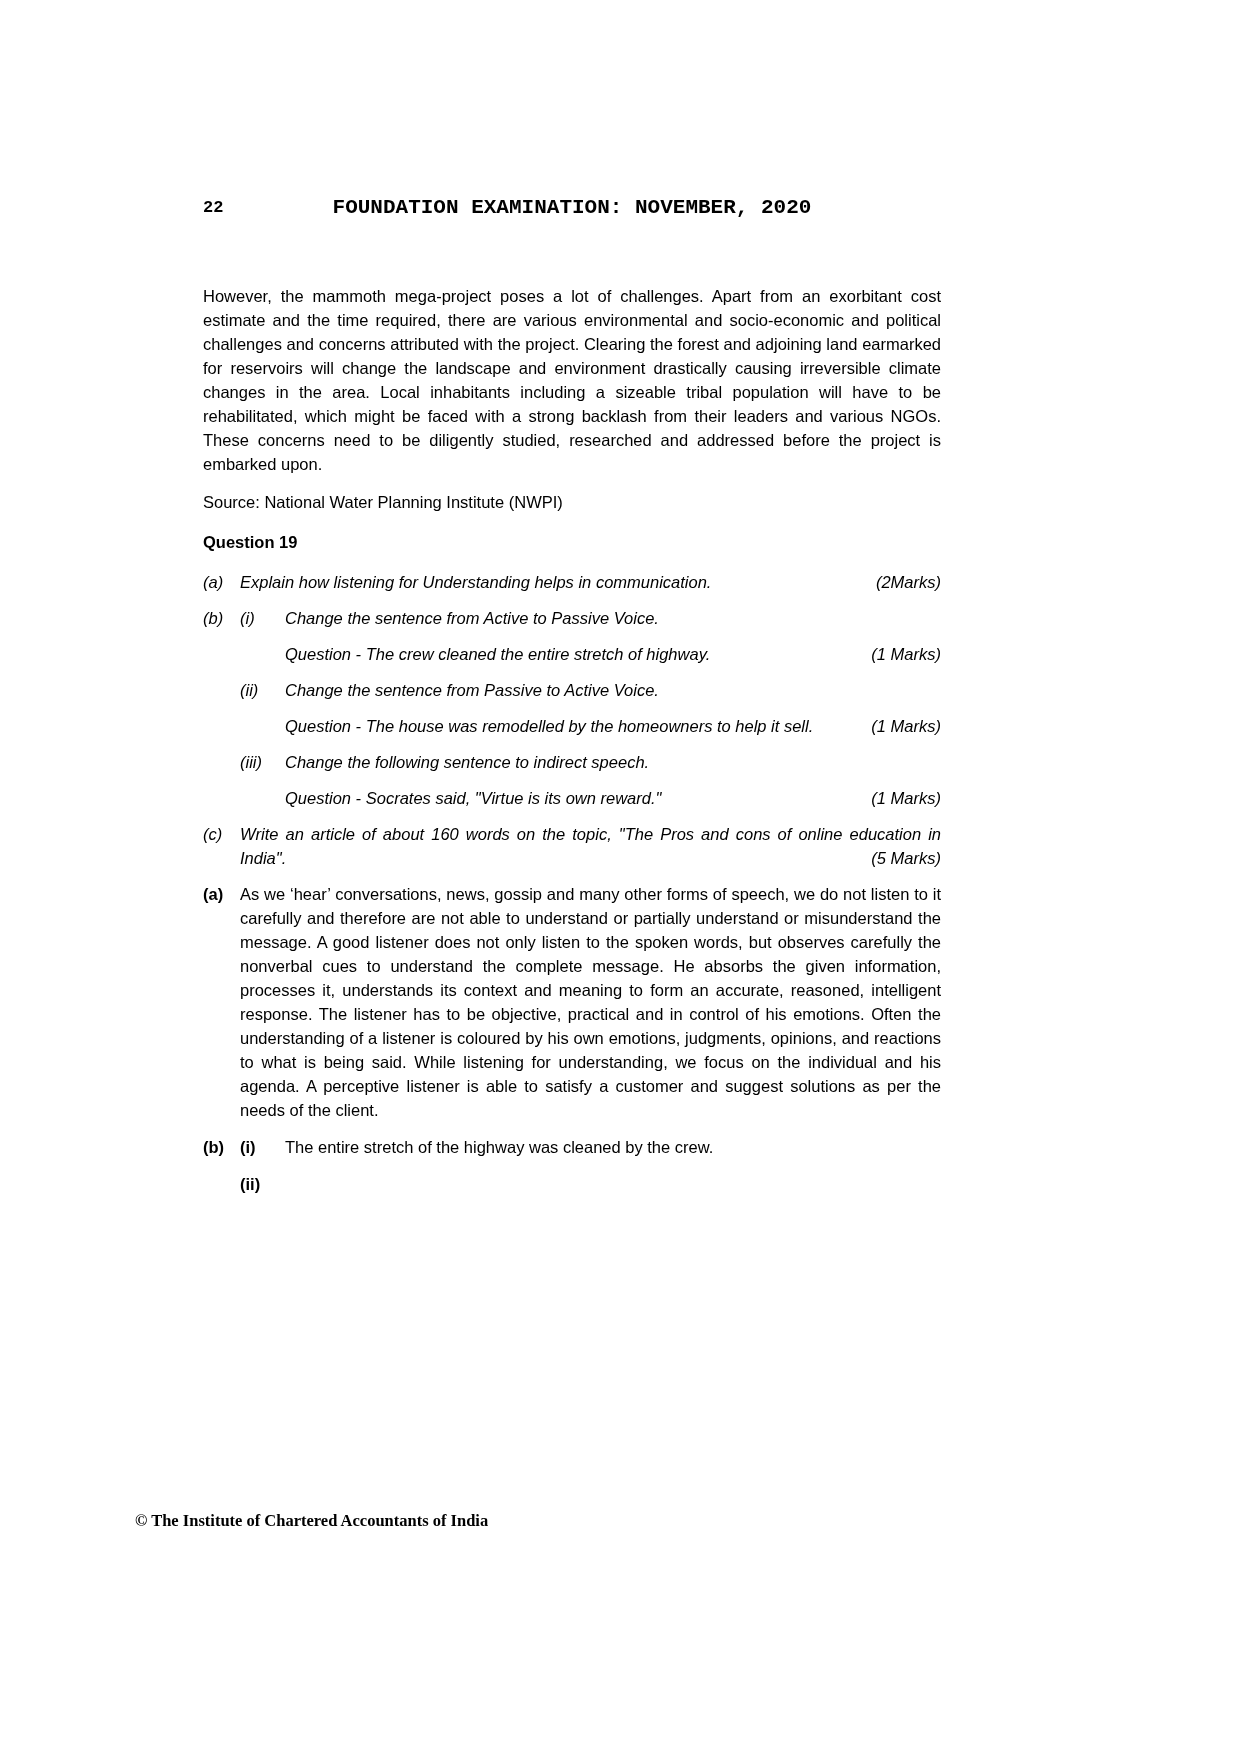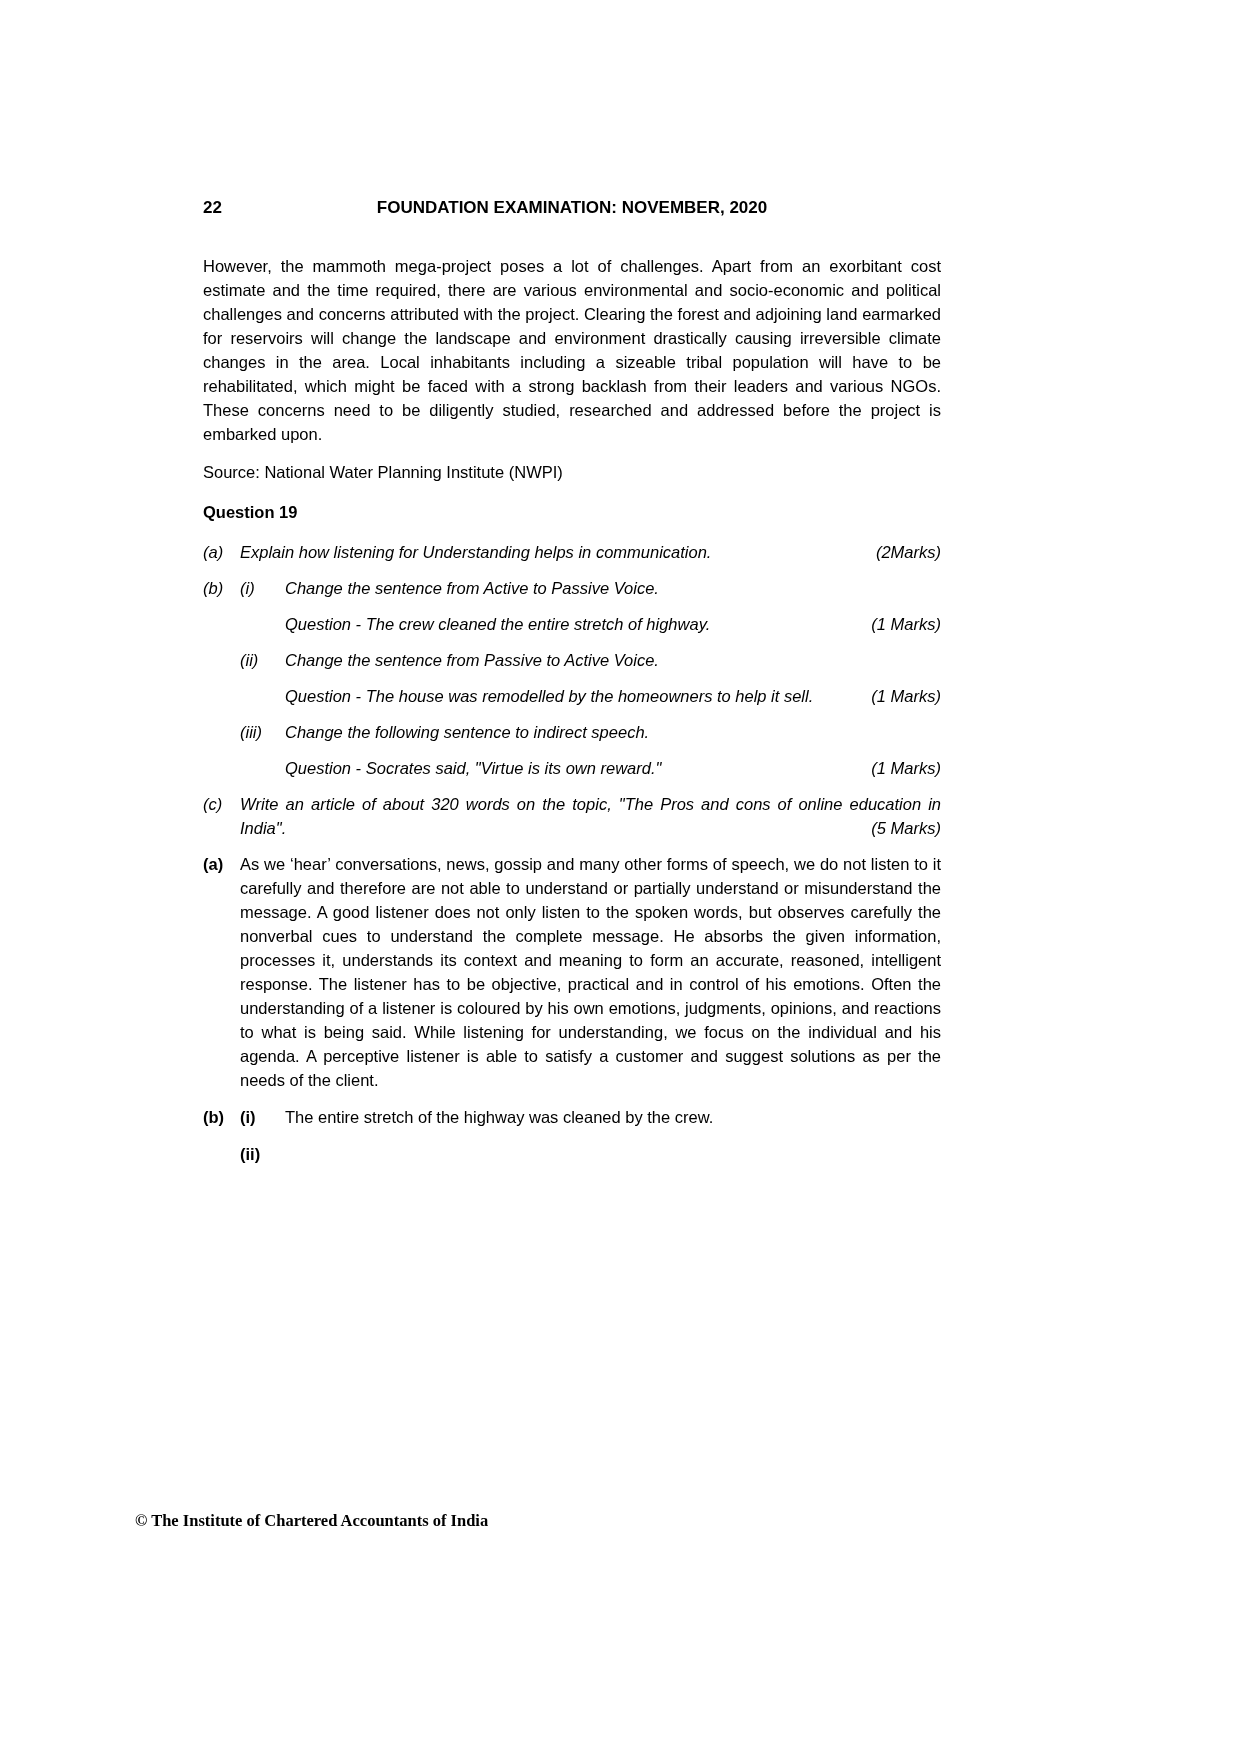--- a/index.html
+++ b/index.html
@@ -11,23 +11,23 @@
     color:#000;
     overflow:hidden;
   }
   .page {
     position:absolute;
     left:203px; top:196px;
     width:738px;
     font-size:16.5px;
     line-height:24px;
   }
-  .header { position:relative; margin-bottom:34px; height:24px; }
+  .header { position:relative; margin-bottom:64px; height:24px;font-family:Liberation Mono, monospace; }
   .page-num { position:absolute; left:0; top:0; font-weight:bold; font-size:17px; }
-  .title { display:block; text-align:center; font-weight:bold; font-size:17px; }
+  .title { display:block; text-align:center; font-weight:bold; font-size:21px; }
   .para { text-align:justify; margin-bottom:14px; }
   .source { text-align:left; margin-bottom:16px; }
   .heading { font-size:16.5px; font-weight:bold; margin:8px 0 16px 0; }
   .q-row { display:flex; margin-bottom:12px; align-items:flex-start; }
   .italic { font-style:italic; }
   .c1 { flex:none; width:37px; }
   .c2 { flex:none; width:45px; }
   .qt { flex:1 1 auto; }
   .just { text-align:justify; }
   .marks { font-weight:normal; font-style:italic; white-space:nowrap; margin-left:12px; }
@@ -91,21 +91,21 @@
     <span class="c2">(iii)</span>
     <span class="qt">Change the following sentence to indirect speech.</span>
   </div>
   <div class="q-row italic indent2">
     <span class="qt">Question - Socrates said, "Virtue is its own reward."</span>
     <span class="marks">(1 Marks)</span>
   </div>
 
   <div class="q-row italic rel">
     <span class="c1">(c)</span>
-    <span class="qt just">Write an article of about 320 words on the topic, "The Pros and cons of online education in India".</span>
+    <span class="qt just">Write an article of about 160 words on the topic, "The Pros and cons of online education in India".</span>
     <span class="marks marks-abs">(5 Marks)</span>
   </div>
 
 
   <div class="q-row ans-gap">
     <span class="c1 bold">(a)</span>
     <span class="qt just">As we ‘hear’ conversations, news, gossip and many other forms of speech, we do not listen to it carefully and therefore are not able to understand or partially understand or misunderstand the message. A good listener does not only listen to the spoken words, but observes carefully the nonverbal cues to understand the complete message. He absorbs the given information, processes it, understands its context and meaning to form an accurate, reasoned, intelligent response. The listener has to be objective, practical and in control of his emotions. Often the understanding of a listener is coloured by his own emotions, judgments, opinions, and reactions to what is being said. While listening for understanding, we focus on the individual and his agenda. A perceptive listener is able to satisfy a customer and suggest solutions as per the needs of the client.</span>
   </div>
 
   <div class="q-row ans-gap">

